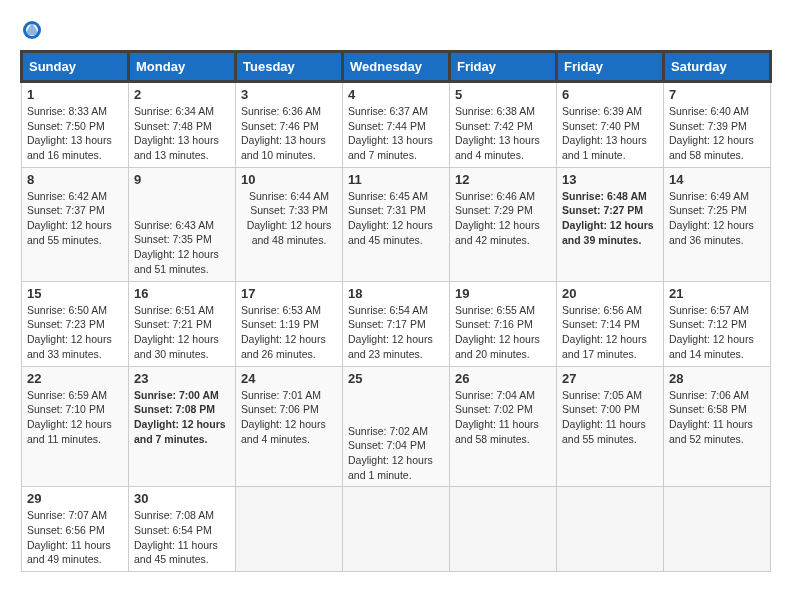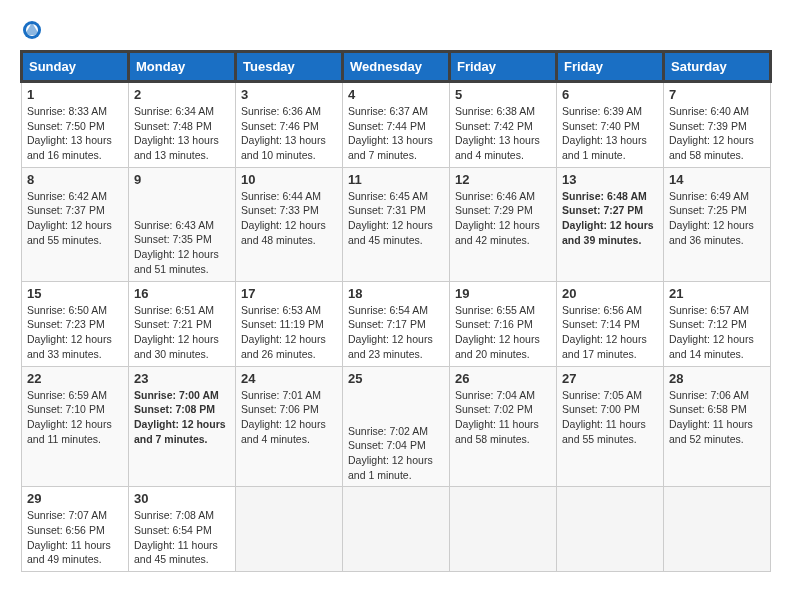--- a/index.html
+++ b/index.html
@@ -188,21 +188,21 @@
         </td>
         <td>
           <div class="day-num">9</div>
           <div class="day-info" style="white-space: pre-line; margin-top: 31px;">Sunrise: 6:43 AM
 Sunset: 7:35 PM
 Daylight: 12 hours
 and 51 minutes.</div>
         </td>
         <td>
           <div class="day-num">10</div>
-          <div class="day-info" style="white-space: pre-line;">Sunrise: 6:44 AM
+          <div class="day-info" style="white-space: pre-line; text-align: center;">Sunrise: 6:44 AM
 Sunset: 7:33 PM
 Daylight: 12 hours
 and 48 minutes.</div>
         </td>
         <td>
           <div class="day-num">11</div>
           <div class="day-info" style="white-space: pre-line;">Sunrise: 6:45 AM
 Sunset: 7:31 PM
 Daylight: 12 hours
 and 45 minutes.</div>
@@ -240,21 +240,21 @@
         <td>
           <div class="day-num">16</div>
           <div class="day-info" style="white-space: pre-line;">Sunrise: 6:51 AM
 Sunset: 7:21 PM
 Daylight: 12 hours
 and 30 minutes.</div>
         </td>
         <td>
           <div class="day-num">17</div>
           <div class="day-info" style="white-space: pre-line;">Sunrise: 6:53 AM
-Sunset: 11:19 PM
+Sunset: 1:19 PM
 Daylight: 12 hours
 and 26 minutes.</div>
         </td>
         <td>
           <div class="day-num">18</div>
           <div class="day-info" style="white-space: pre-line;">Sunrise: 6:54 AM
 Sunset: 7:17 PM
 Daylight: 12 hours
 and 23 minutes.</div>
         </td>

